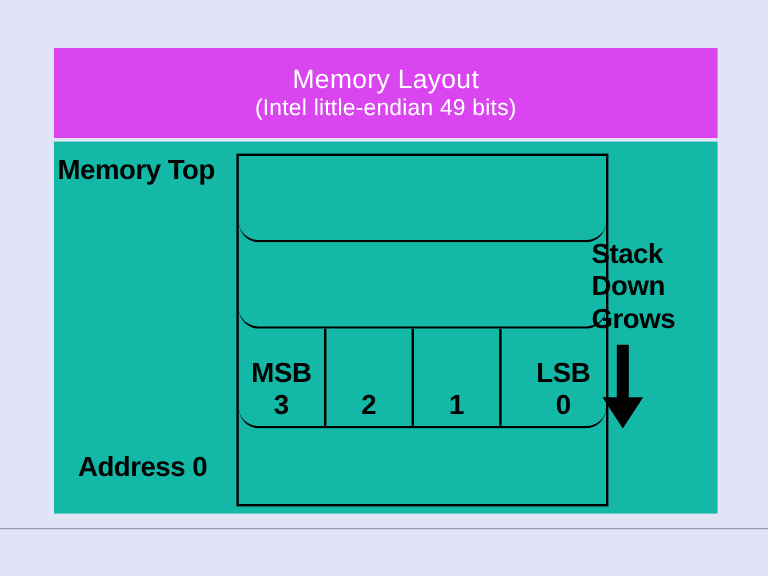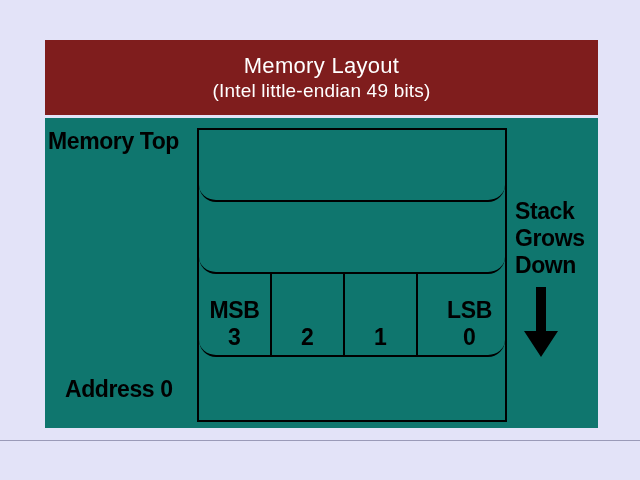--- a/index.html
+++ b/index.html
@@ -23,21 +23,21 @@
     width: 640px;
     height: 440px;
   }
 
   #title-bar {
     position: absolute;
     left: 45px;
     top: 40px;
     width: 553px;
     height: 75px;
-    background: #7f1d1d;
+    background: #d946ef;
     color: #ffffff;
     text-align: center;
     display: flex;
     flex-direction: column;
     align-items: center;
     justify-content: center;
     box-sizing: border-box;
   }
   #title-line1 {
     font-size: 22px;
@@ -51,21 +51,21 @@
     line-height: 24px;
     letter-spacing: 0.2px;
   }
 
   #body-panel {
     position: absolute;
     left: 45px;
     top: 118px;
     width: 553px;
     height: 310px;
-    background: #0f766e;
+    background: #14b8a6;
   }
 
   
   #mem-table {
     position: absolute;
     left: 152px;   
     top: 10px;     
     width: 310px;  
     height: 294px; 
     border: 2px solid #000;
@@ -115,21 +115,21 @@
     color: #000;
     letter-spacing: -0.4px;
     white-space: nowrap;
   }
   #label-memory-top { left: 3px;  top: 10px; }
   #label-address-0  { left: 20px;  top: 258px; }
 
   
   #stack-note {
     position: absolute;
-    left: 470px;  
+    left: 448px;  
     top: 80px;
     width: 80px;
     color: #000;
   }
   #stack-note .stack-word {
     font-size: 23px;
     font-weight: bold;
     line-height: 27px;
     letter-spacing: -0.4px;
     display: block;
@@ -189,22 +189,22 @@
           <div class="cell-tag">LSB</div>
           <div class="cell-num">0</div>
         </div>
       </div>
 
       <div class="mem-row" id="row-bottom"></div>
     </div>
 
     <div id="stack-note">
       <span class="stack-word">Stack</span>
+      <span class="stack-word">Down</span>
       <span class="stack-word">Grows</span>
-      <span class="stack-word">Down</span>
       <div id="stack-arrow-wrap">
         <svg width="44" height="72" viewBox="0 0 44 72" aria-hidden="true">
           <polygon fill="#000000" points="17,0 27,0 27,44 39,44 22,70 5,44 17,44"></polygon>
         </svg>
       </div>
     </div>
 
   </div>
 </div>
 

